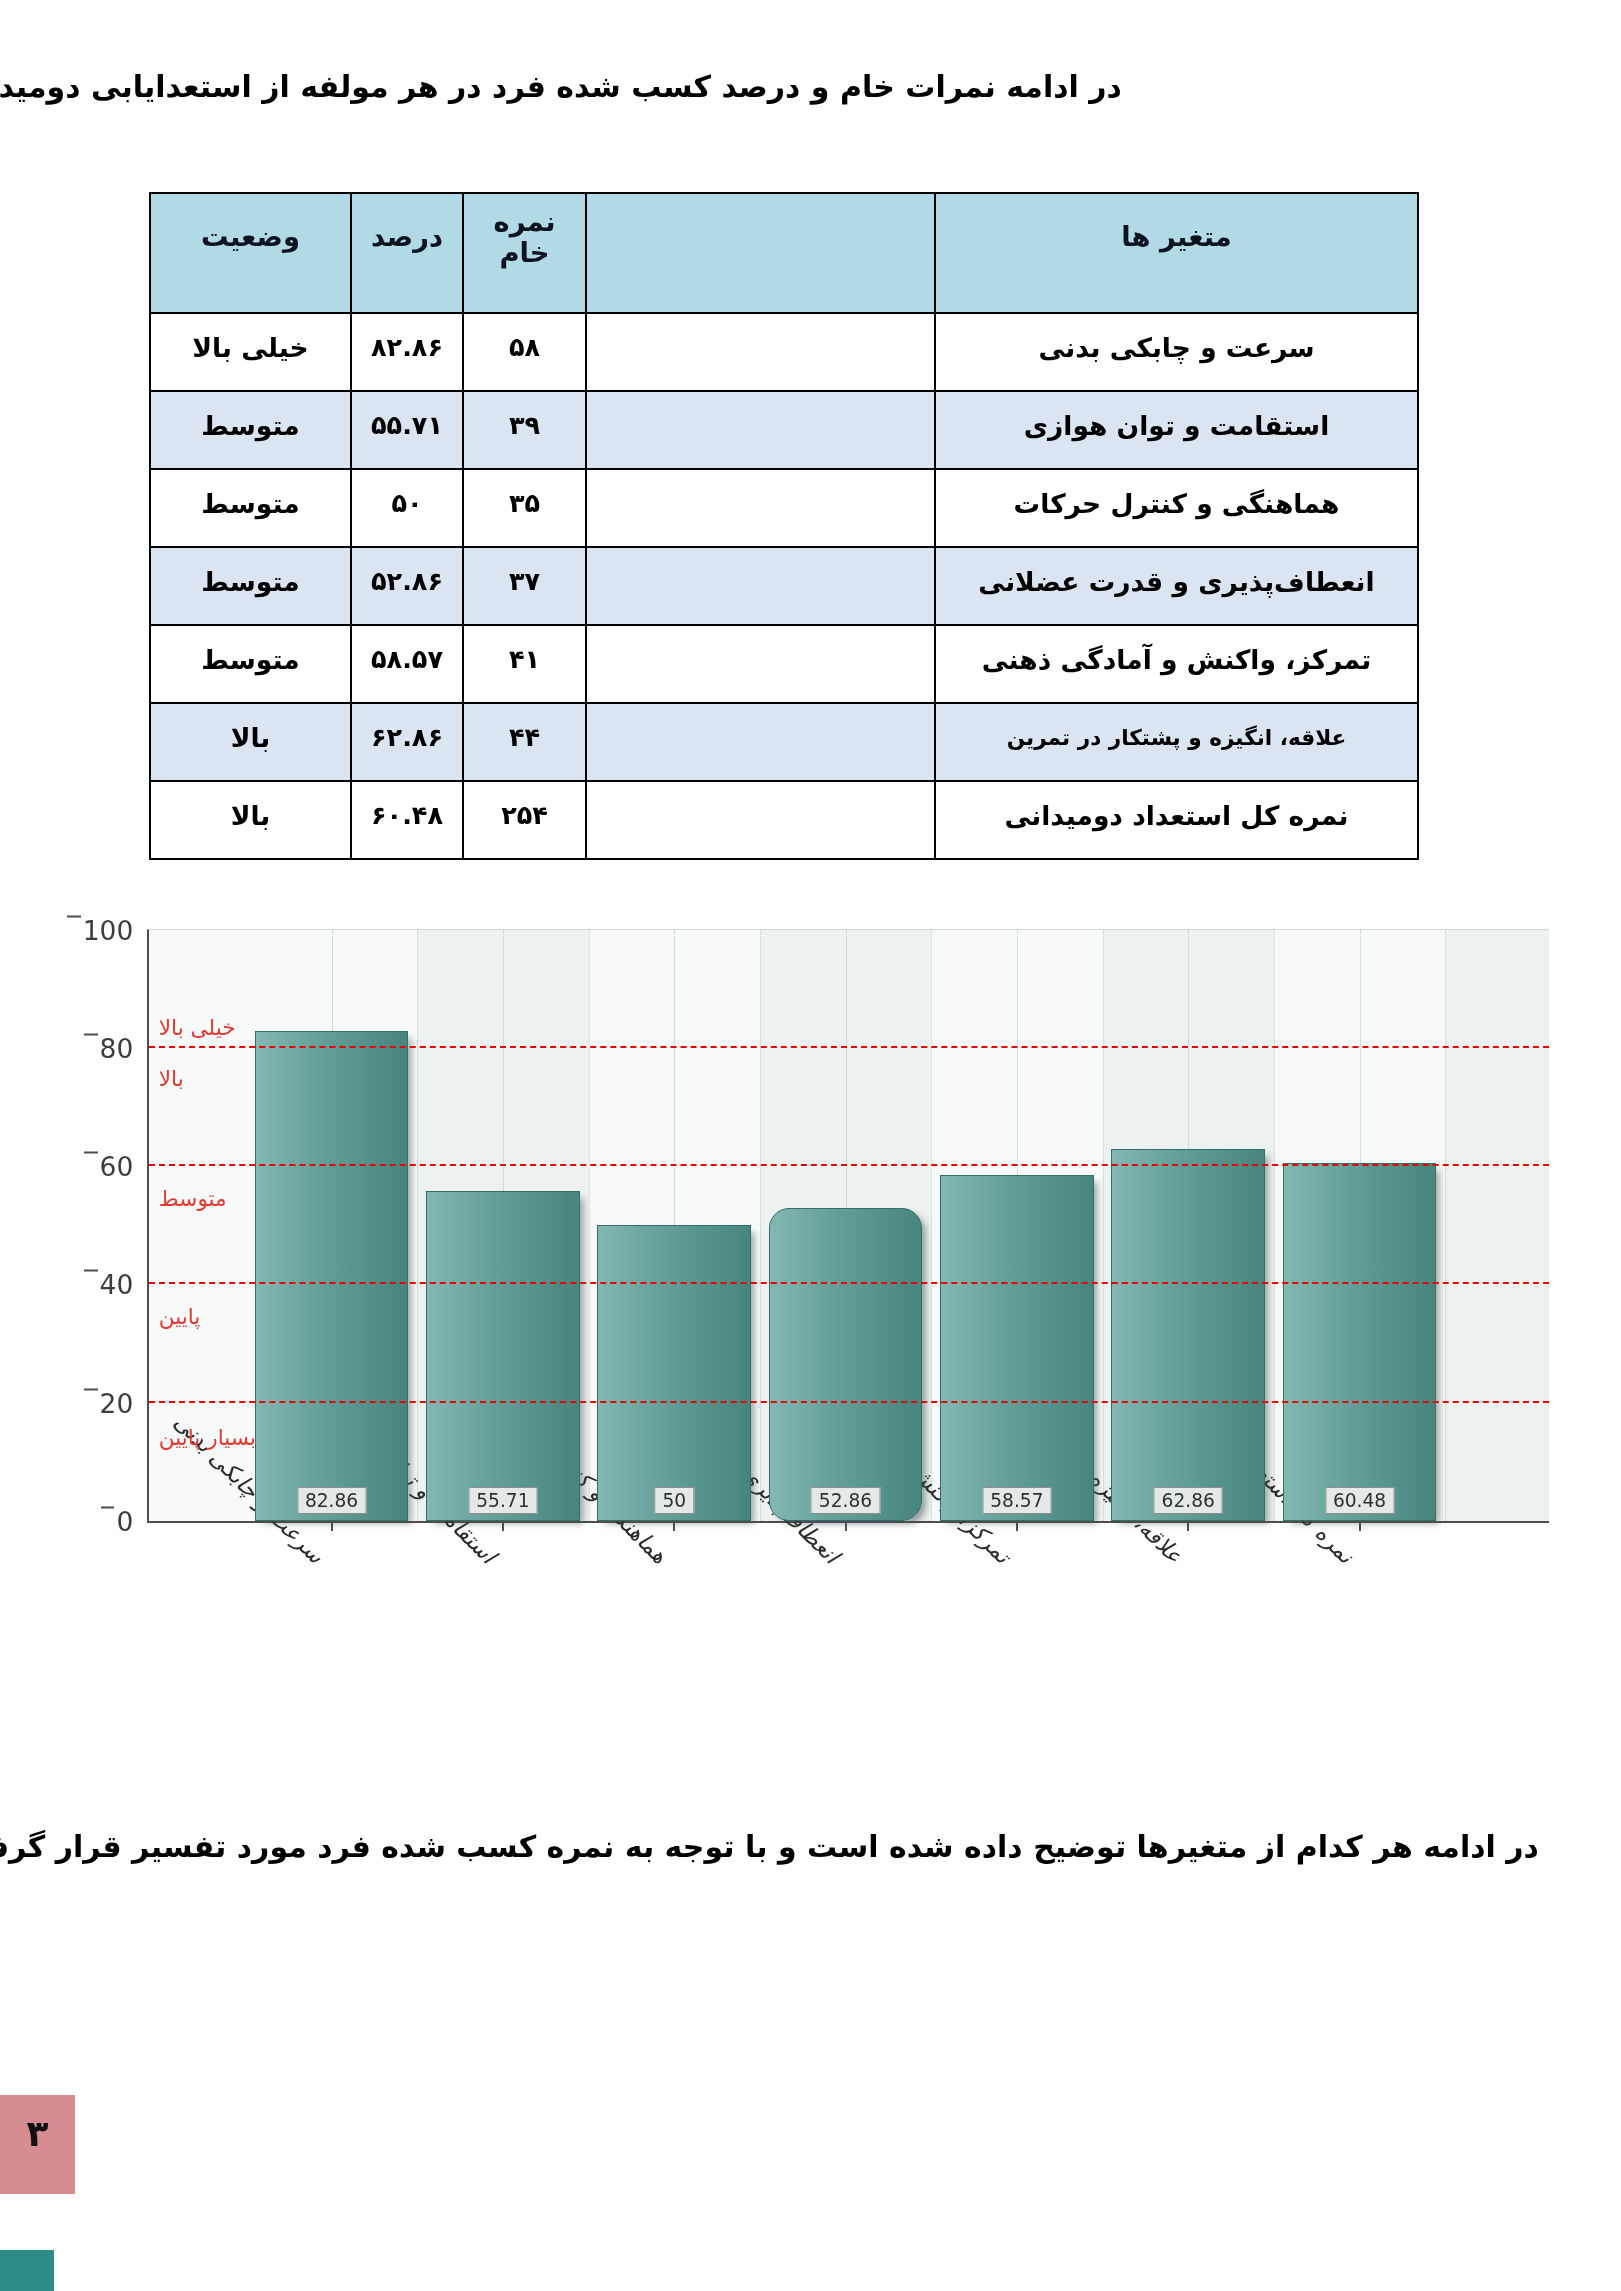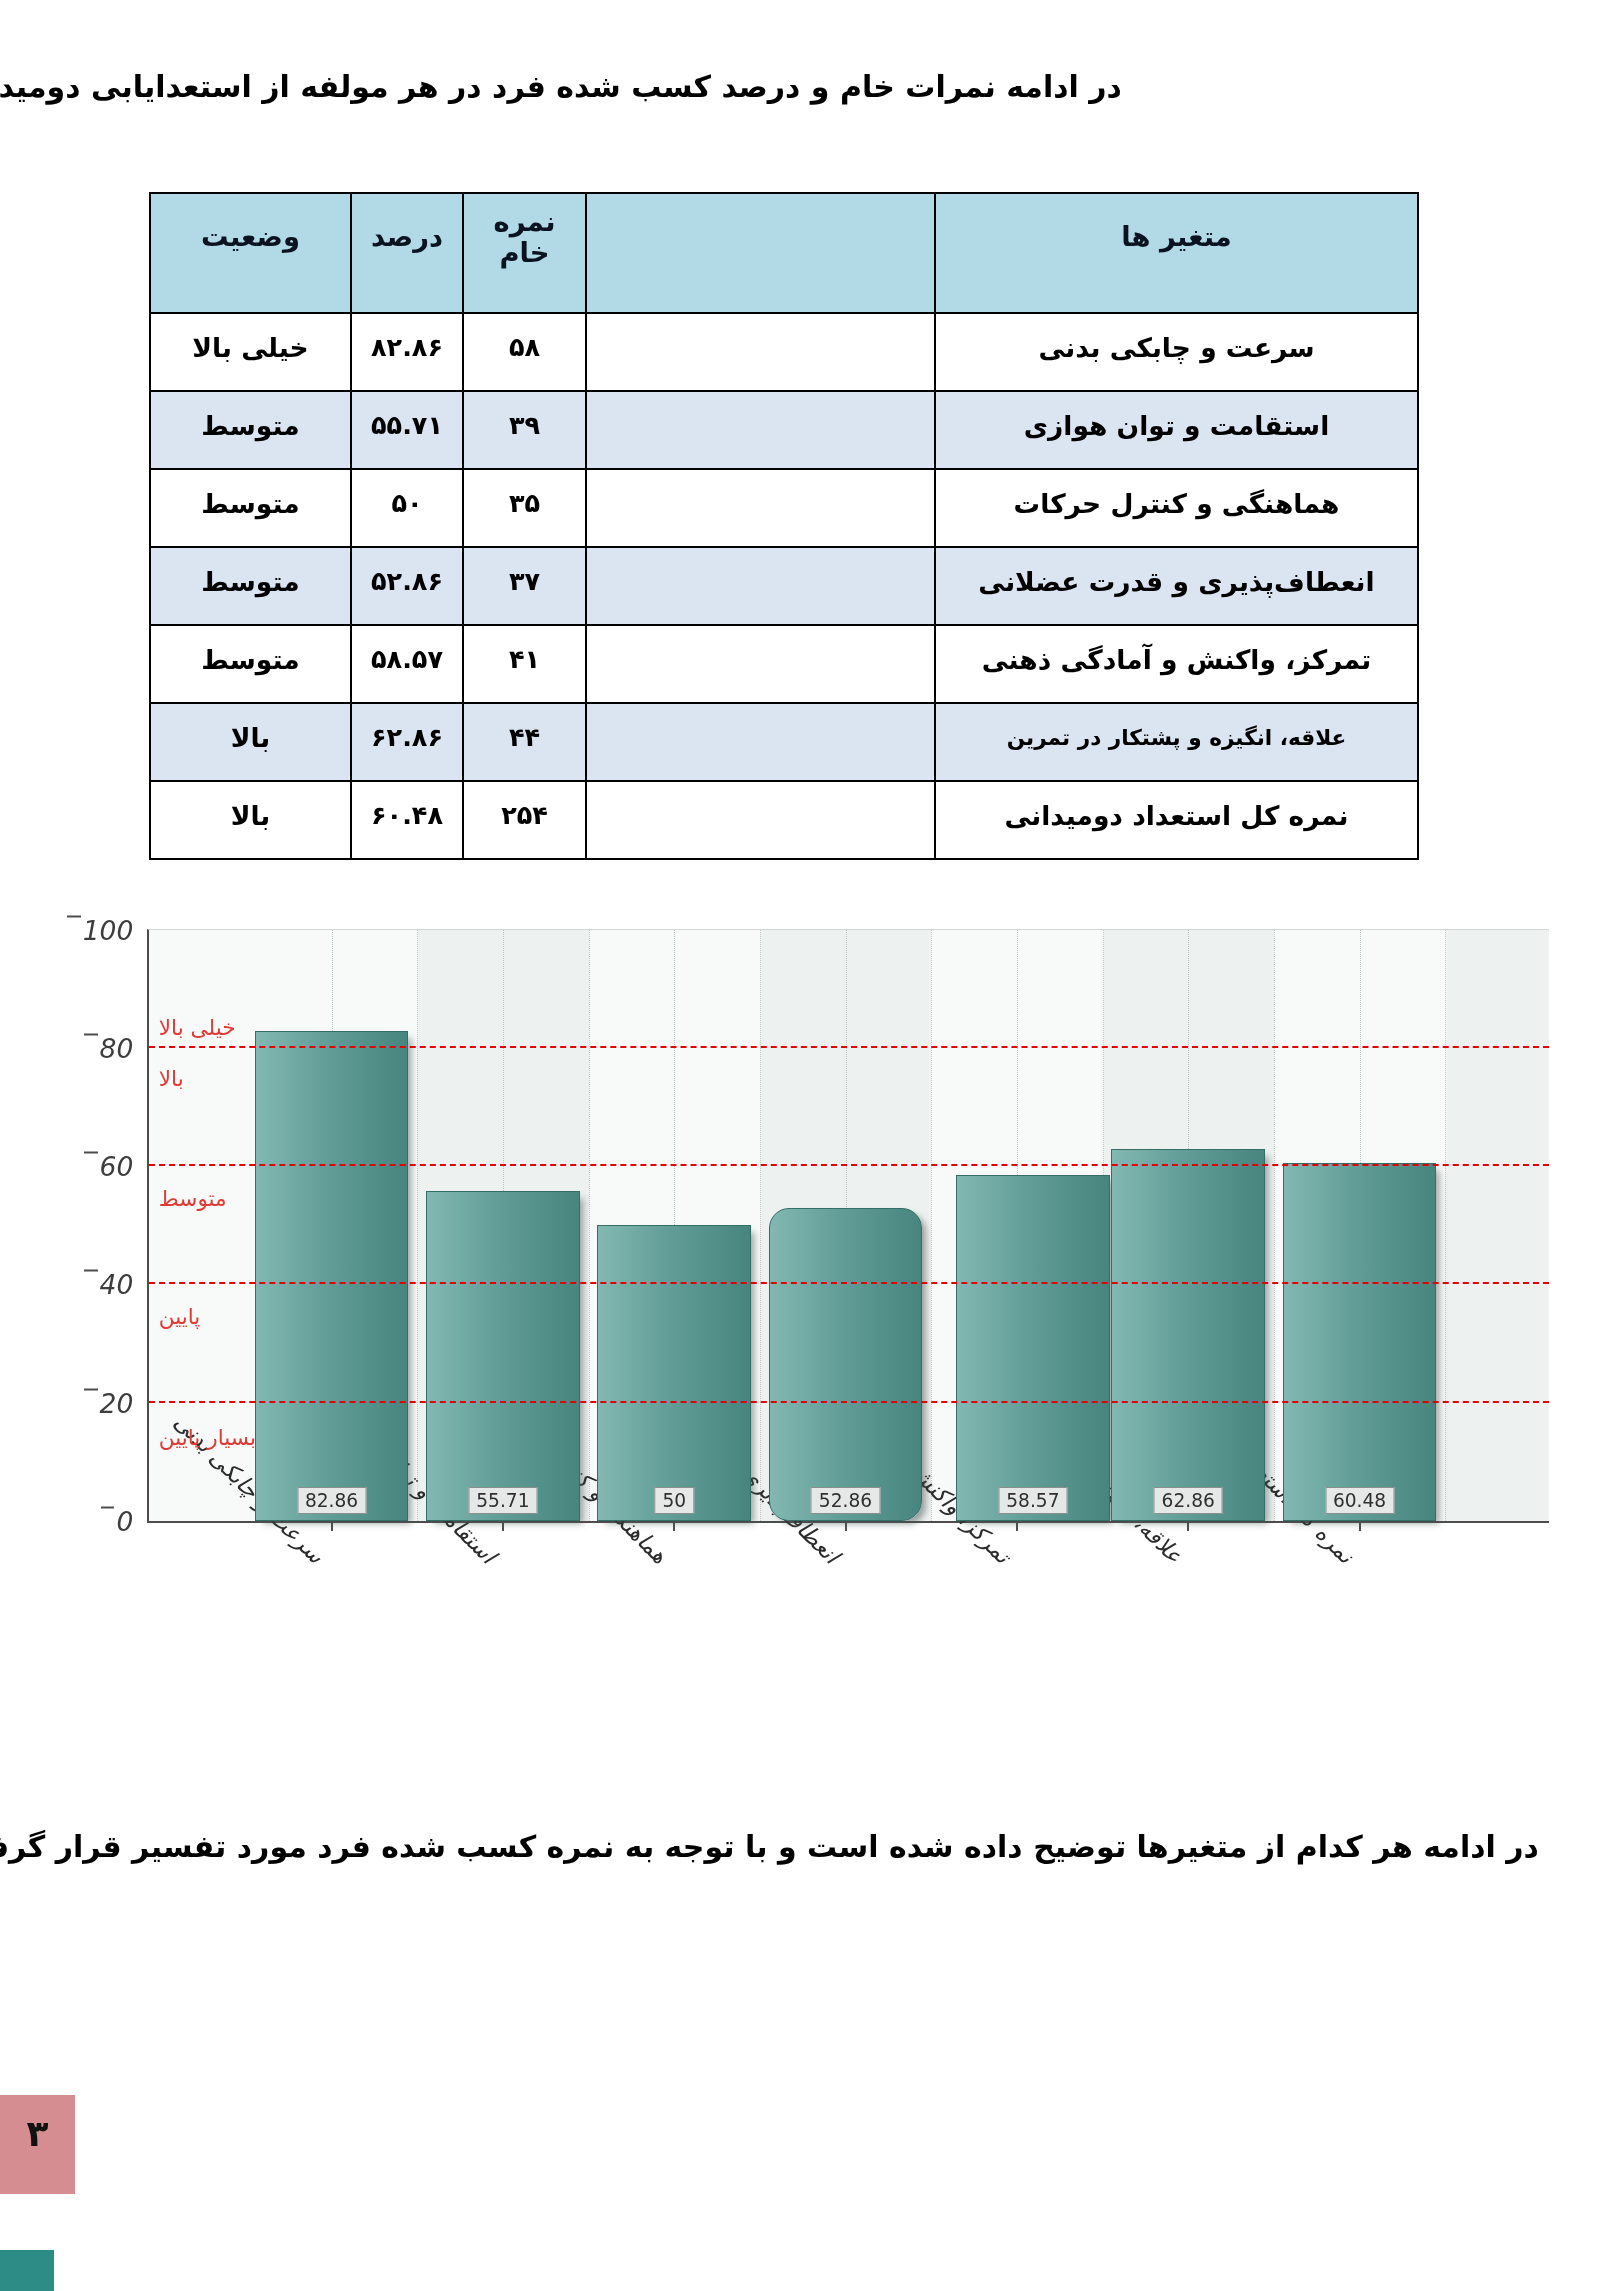--- a/index.html
+++ b/index.html
@@ -53,21 +53,21 @@
   .thline { position:absolute; left:0; right:0; height:0; border-top:2.9px dashed #e60000; z-index:3; }
   .thlab { position:absolute; left:9.8px; z-index:4; color:#e03a34; font-size:21.6px;
            direction:rtl; white-space:nowrap; }
   .lab-vhigh { bottom:calc(80% + 7.8px); }
   .lab-high  { bottom:calc(80% - 43px); }
   .lab-mid   { bottom:calc(60% - 45px); }
   .lab-low   { bottom:calc(40% - 45px);margin-top:8px; }
   .lab-vlow  { bottom:calc(20% - 47px); }
 
   .ylab { position:absolute; right:calc(100% + 15.7px); transform:translateY(50%);
-          font-size:26.5px; color:#3d3d3d; white-space:nowrap;font-style:italic; }
+          font-size:26.5px; color:#3d3d3d; white-space:nowrap; }
   .ydash { position:absolute; left:-15.7px; width:13.7px; height:2px; background:#4d4d4d;
            transform:translateY(1px); }
   .xtick { position:absolute; top:calc(100% + 2px); width:2px; height:8.8px; background:#4d4d4d; z-index:2; }
   .t0{left:calc(13.04% - 1px);} .t1{left:calc(25.28% - 1px);} .t2{left:calc(37.52% - 1px);}
   .t3{left:calc(49.75% - 1px);} .t4{left:calc(61.99% - 1px);} .t5{left:calc(74.23% - 1px);}
   .t6{left:calc(86.47% - 1px);}
 
   .xaxis { position:absolute; left:147px; top:624px; width:1402px; height:238px; }
   .xlab { position:absolute; top:13.7px; width:0; }
   .x0{left:13.04%;} .x1{left:25.28%;} .x2{left:37.52%;} .x3{left:49.75%;}
@@ -191,21 +191,21 @@
         </div>
       <div class="bar b1" style="height: 55.71%;">
           <span class="val">55.71</span>
         </div>
       <div class="bar b2" style="height: 50%;">
           <span class="val">50</span>
         </div>
       <div class="bar b3" style="height: 52.86%;">
           <span class="val">52.86</span>
         </div>
-      <div class="bar b4" style="height: 58.57%; margin-left: 16px;">
+      <div class="bar b4" style="height: 58.57%;">
           <span class="val">58.57</span>
         </div>
       <div class="bar b5" style="height: 62.86%;">
           <span class="val">62.86</span>
         </div>
       <div class="bar b6" style="height: 60.48%;">
           <span class="val">60.48</span>
         </div>
 
       <div class="thline" style="bottom: 80%;"></div>

